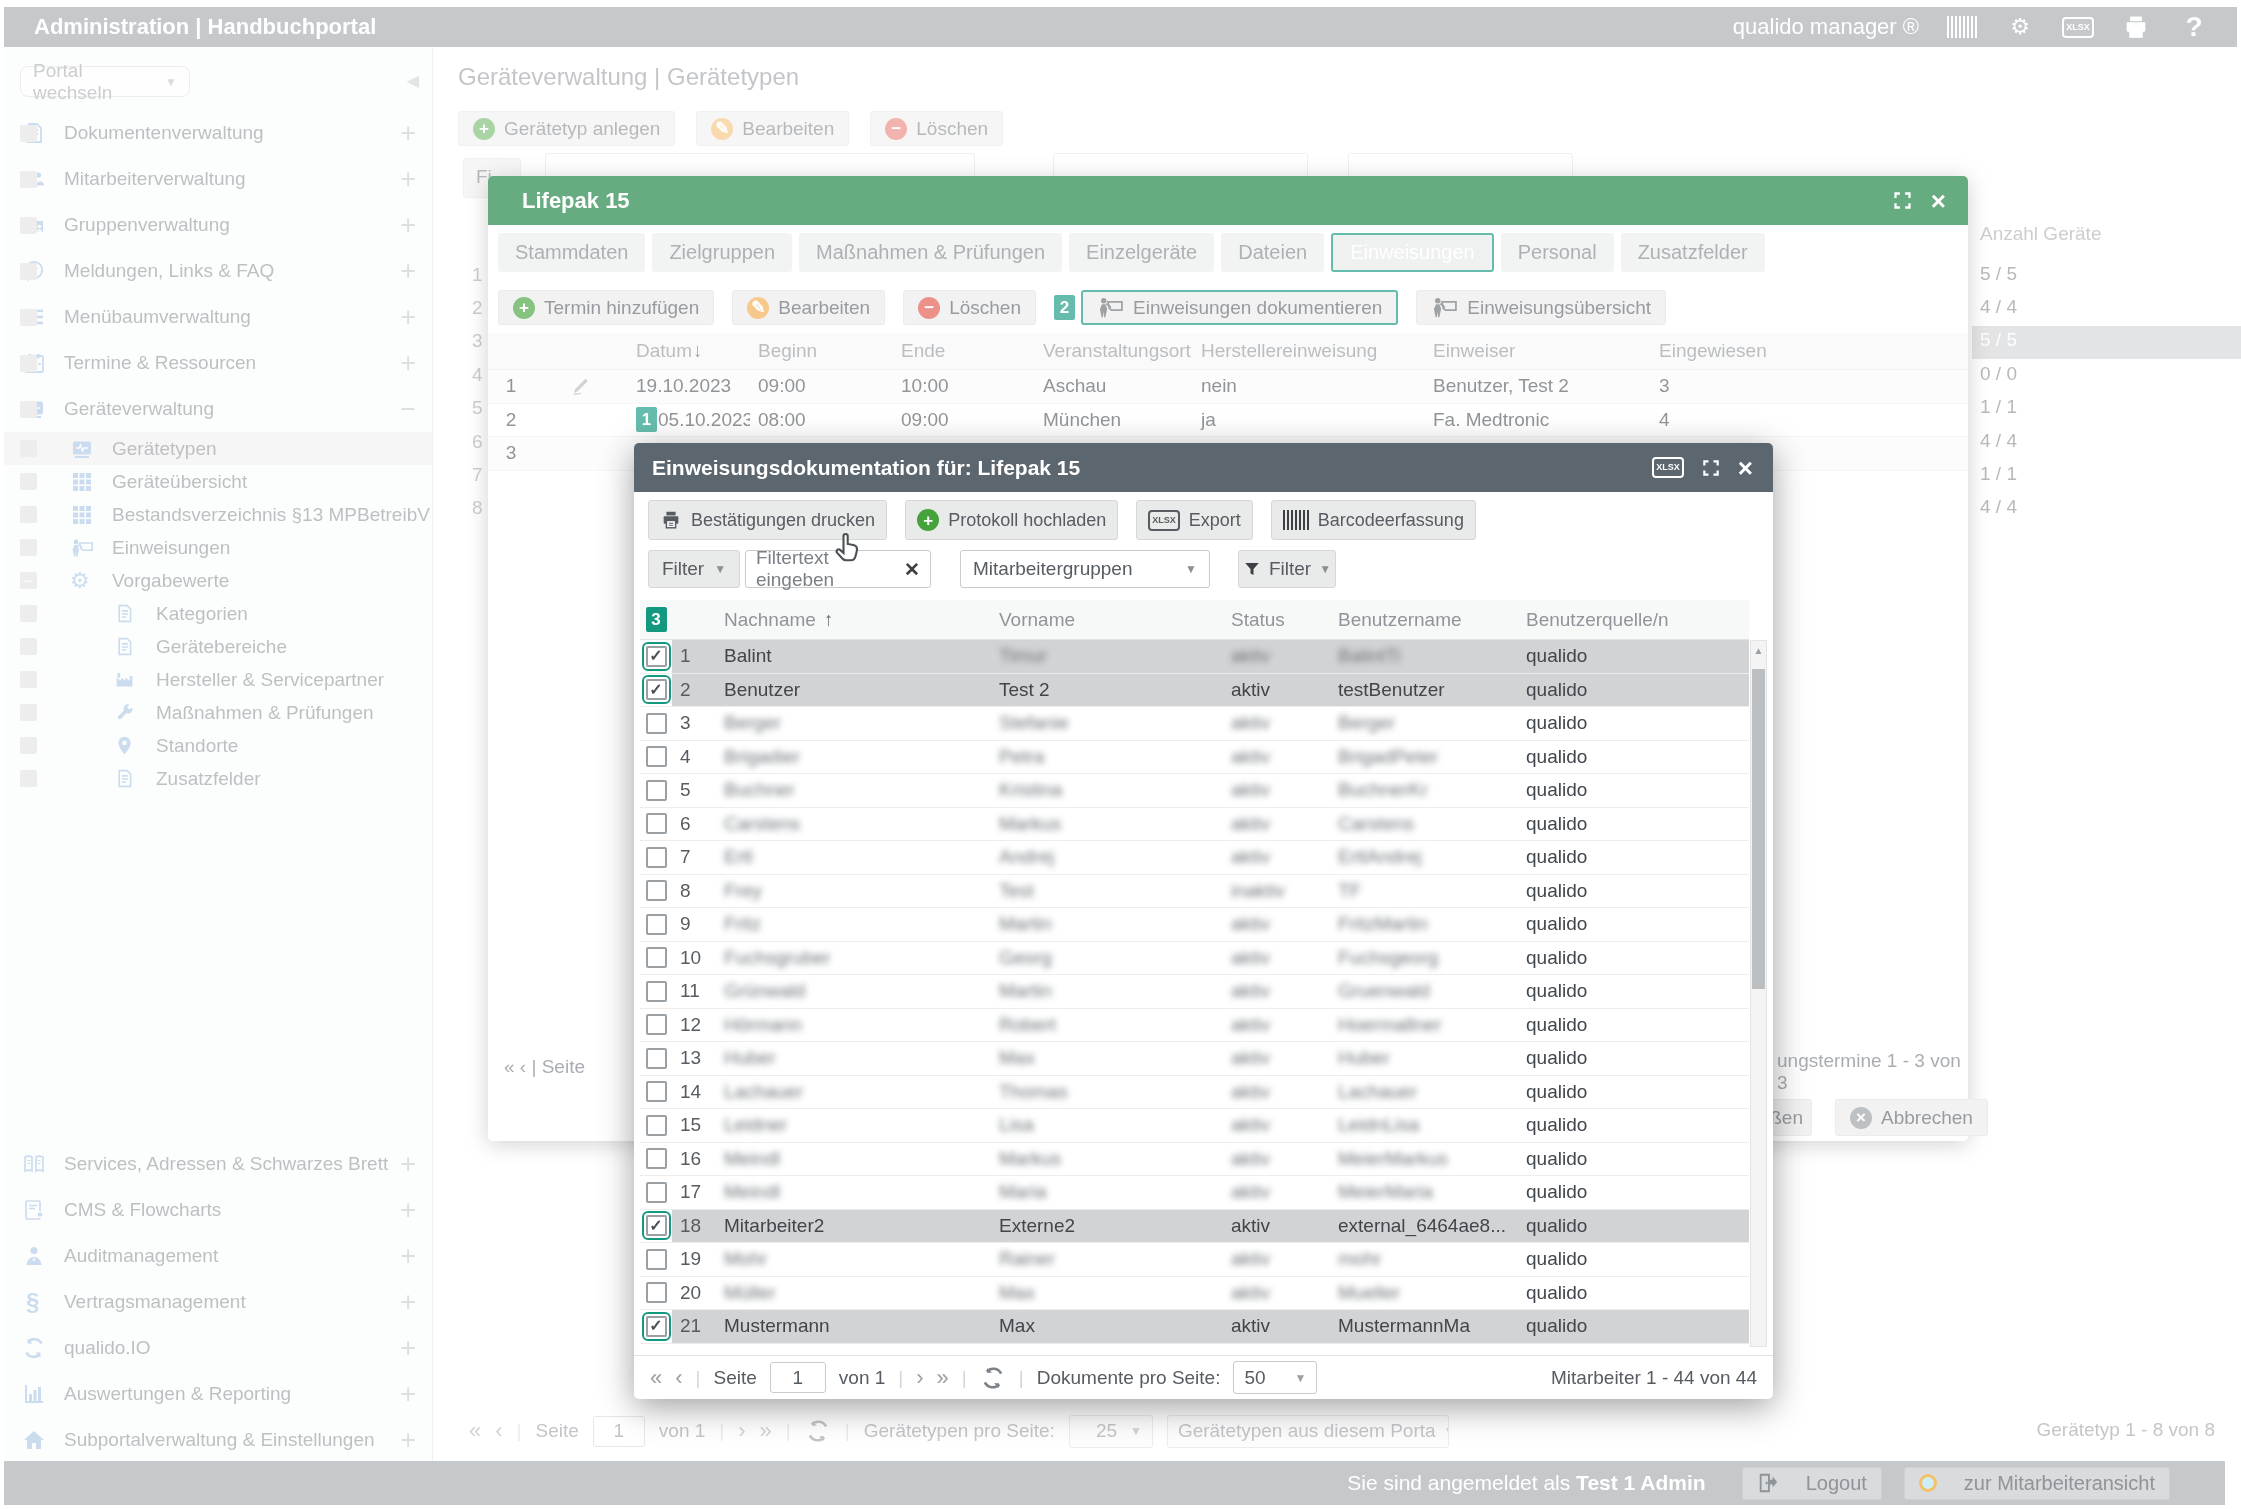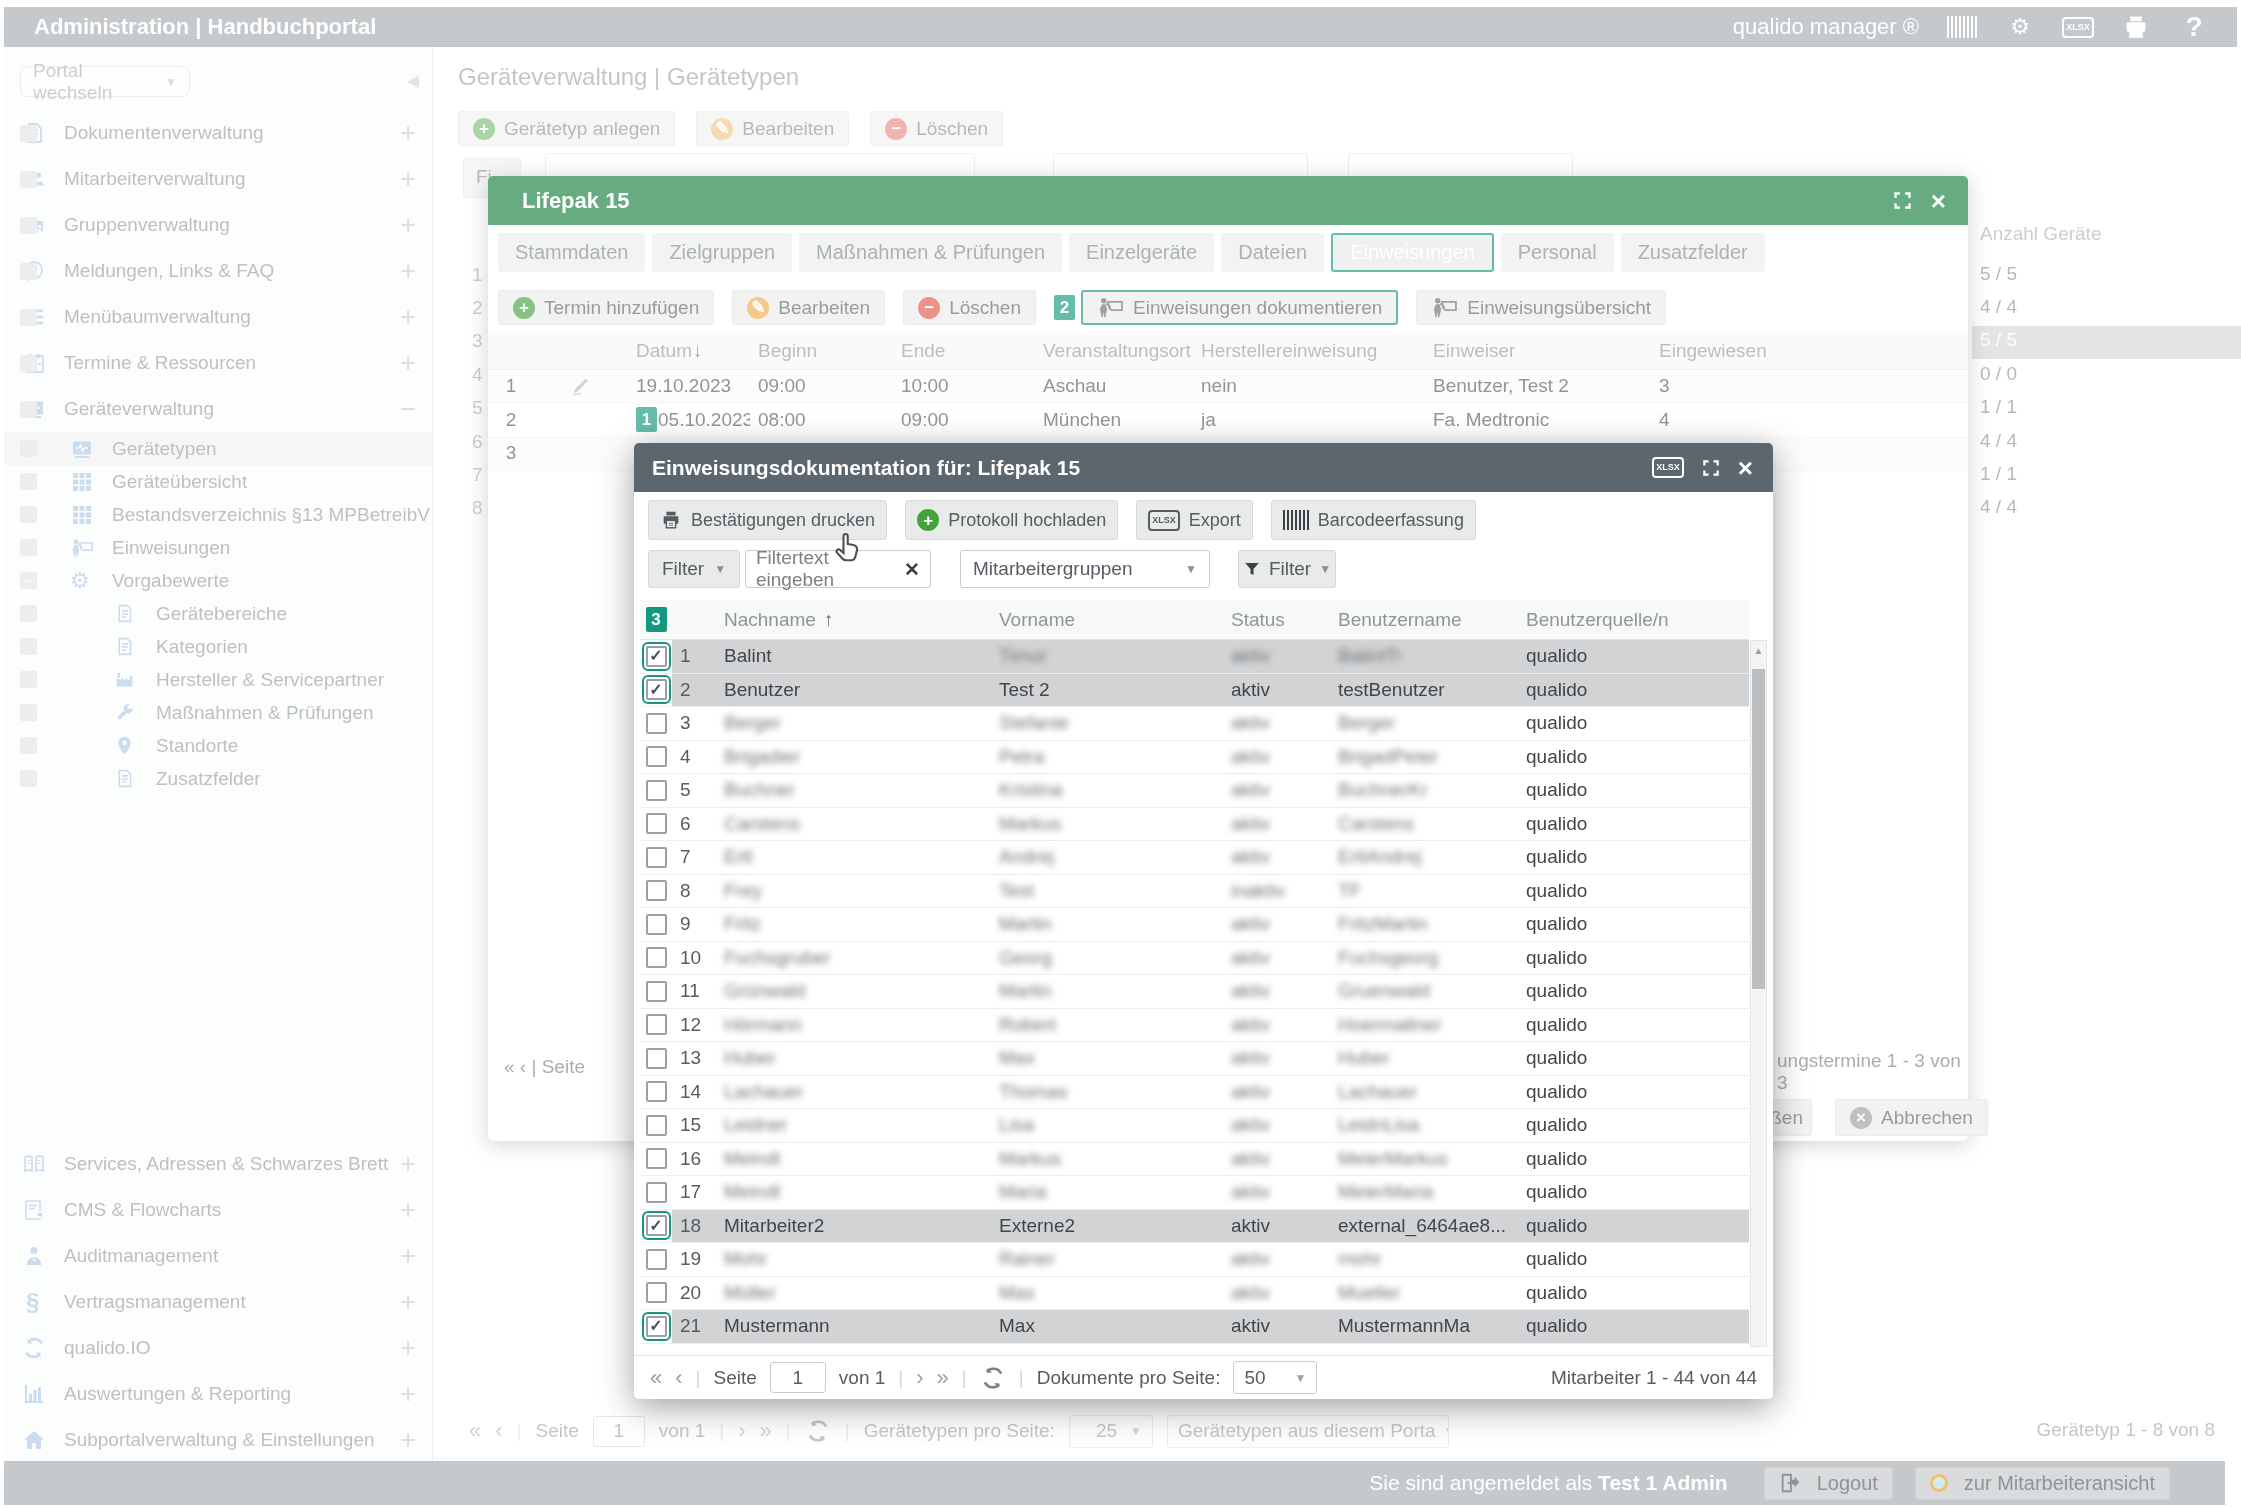--- a/index.html
+++ b/index.html
@@ -20,21 +20,21 @@
   .barcode{display:inline-block;width:30px;height:22px;
            background:repeating-linear-gradient(90deg,currentColor 0 2px,transparent 2px 4px);}
   .xlsx-chip{display:inline-block;border:2px solid currentColor;border-radius:4px;font-size:9px;
              font-weight:bold;padding:4px 2px;line-height:1;}
 
   
   .statusbar{position:absolute;left:4px;right:16px;top:1461px;height:44px;background:#c6c9cb;z-index:40;
              display:flex;align-items:center;color:#fff;font-size:21px;}
   .sbar-text{margin-left:auto;}
   .sbar-btn{background:#d9dbdc;border:1px solid #cfd1d2;border-radius:3px;color:#8e9499;font-size:20px;
-            height:33px;display:flex;align-items:center;padding:0 14px;gap:16px;}
+            height:33px;display:flex;align-items:center;padding:0 14px;gap:27px;}
   .sbar-btn svg{width:22px;height:22px;}
   .logout-btn{margin-left:36px;}
   .switch-btn{margin-left:22px;margin-right:55px;}
   .ma-ico{width:18px;height:18px;border-radius:50%;border:3px solid #f5c06a;background:#cdeef5;display:inline-block;}
 
   
   .sidebar{position:absolute;left:4px;top:47px;width:429px;bottom:48px;background:#fafbfb;
            border-right:1px solid #e0e1e2;z-index:1;color:#6e747a;}
   .portal-btn{position:absolute;left:16px;top:19px;width:170px;height:31px;border:1px solid #d5d7d8;
               border-radius:8px;color:#8e9398;font-size:19px;display:flex;align-items:center;
@@ -372,33 +372,33 @@
         </div>
 
         <div class="sb-item lvl2">
           <span class="sb-pre"></span>
           <span class="sb-ico">
             <svg viewBox="0 0 24 24" fill="none" stroke="currentColor" stroke-width="1.8">
               <path d="M6 3h9l4 4v14H6z"></path>
               <path d="M9 9h7M9 12.5h7M9 16h5"></path>
             </svg>
           </span>
-          <span class="sb-label">Gerätebereiche</span>
+          <span class="sb-label">Kategorien</span>
           <span class="sb-plus"></span>
         </div>
 
         <div class="sb-item lvl2">
           <span class="sb-pre"></span>
           <span class="sb-ico">
             <svg viewBox="0 0 24 24" fill="none" stroke="currentColor" stroke-width="1.8">
               <path d="M6 3h9l4 4v14H6z"></path>
               <path d="M9 9h7M9 12.5h7M9 16h5"></path>
             </svg>
           </span>
-          <span class="sb-label">Kategorien</span>
+          <span class="sb-label">Gerätebereiche</span>
           <span class="sb-plus"></span>
         </div>
 
         <div class="sb-item lvl2">
           <span class="sb-pre"></span>
           <span class="sb-ico">
             <svg viewBox="0 0 24 24" fill="currentColor">
               <path d="M3 20V10l5 3v-3l5 3v-3l5 3V8h3v12z"></path>
               <rect x="4" y="4.5" width="3" height="5.5"></rect>
             </svg>

